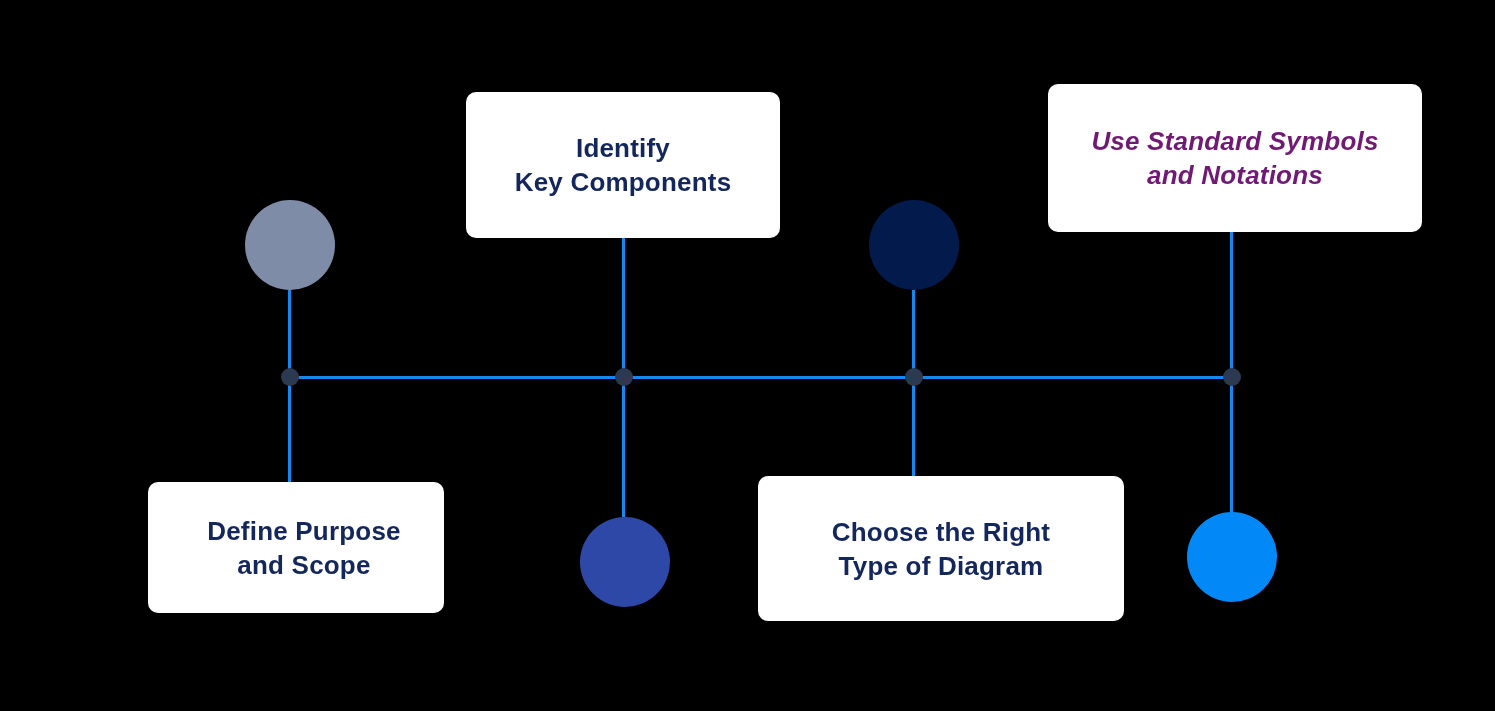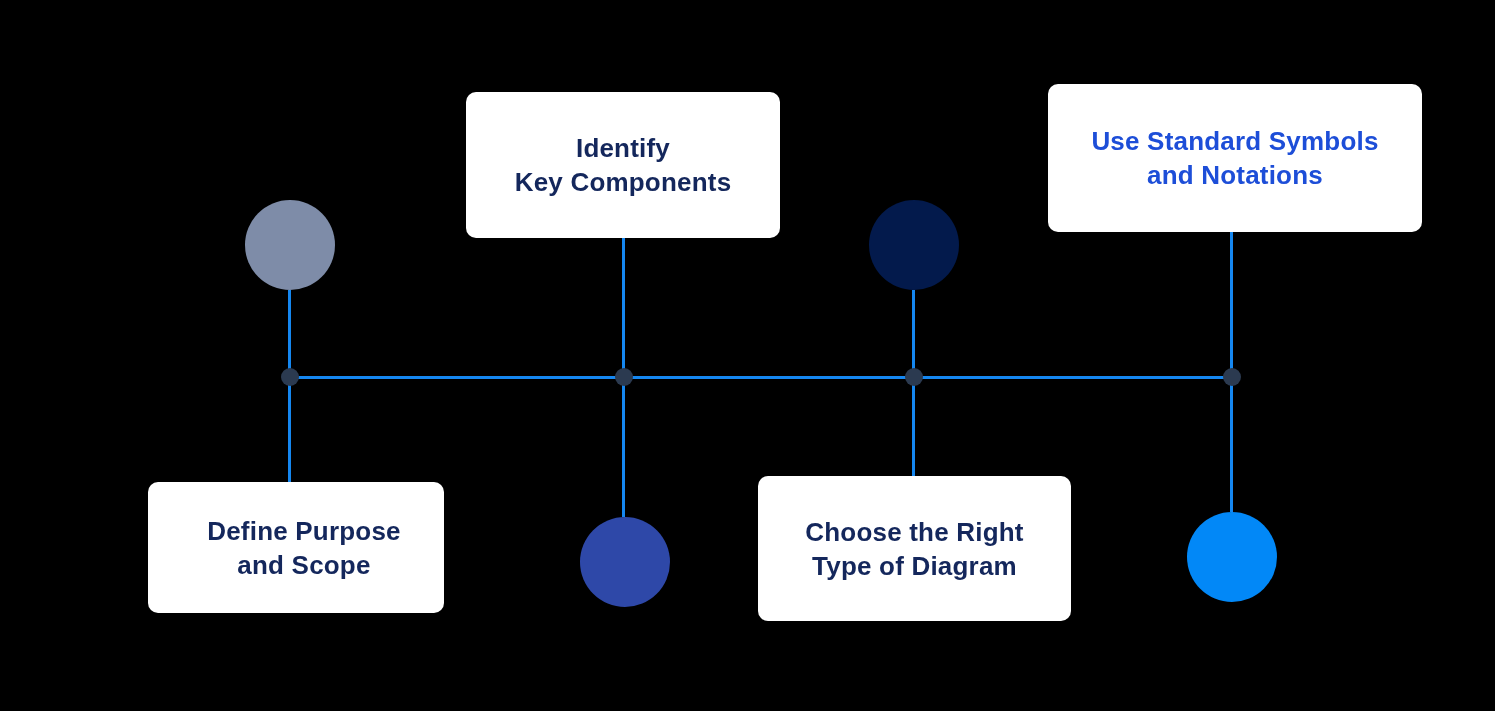--- a/index.html
+++ b/index.html
@@ -60,21 +60,21 @@
   .n1-card   { left: 148px; top: 482px; width: 280px; height: 131px; padding-left: 16px; }
   
   .n2-card   { left: 466px; top: 92px;  width: 314px; height: 146px; }
   .n2-vline  { left: 622px; top: 238px; height: 279px; }
   .n2-dot    { left: 615px; }
   .n2-circle { left: 580px; top: 517px; }
   
   .n3-circle { left: 869px; top: 200px; }
   .n3-vline  { left: 912px; top: 290px; height: 186px; }
   .n3-dot    { left: 905px; }
-  .n3-card   { left: 758px; top: 476px; width: 313px; height: 145px; }
+  .n3-card   { left: 758px; top: 476px; width: 366px; height: 145px; }
   
   .n4-card   { left: 1048px; top: 84px; width: 374px; height: 148px; }
   .n4-vline  { left: 1230px; top: 232px; height: 280px; }
   .n4-dot    { left: 1223px; }
   .n4-circle { left: 1187px; top: 512px; }
 </style>
 </head>
 <body>
 
 <div class="stage" style="background: rgb(0, 0, 0);">
@@ -102,17 +102,17 @@
   <div class="dot n3-dot" style="background: rgb(43, 58, 80);"></div>
   <div class="card n3-card" style="background: rgb(255, 255, 255);">
     <div class="label" style="color: rgb(20, 39, 92);">Choose the Right
 Type of Diagram</div>
   </div>
 
   <div class="vline n4-vline" style="background: rgb(21, 135, 240);"></div>
   <div class="circle n4-circle" style="background: rgb(2, 136, 247);"></div>
   <div class="dot n4-dot" style="background: rgb(43, 58, 80);"></div>
   <div class="card n4-card" style="background: rgb(255, 255, 255);">
-    <div class="label" style="color: #1d4ed8;">Use Standard Symbols
+    <div class="label" style="color: #701a75; font-style: italic;">Use Standard Symbols
 and Notations</div>
   </div>
 
 </div>
 
 </body></html>

